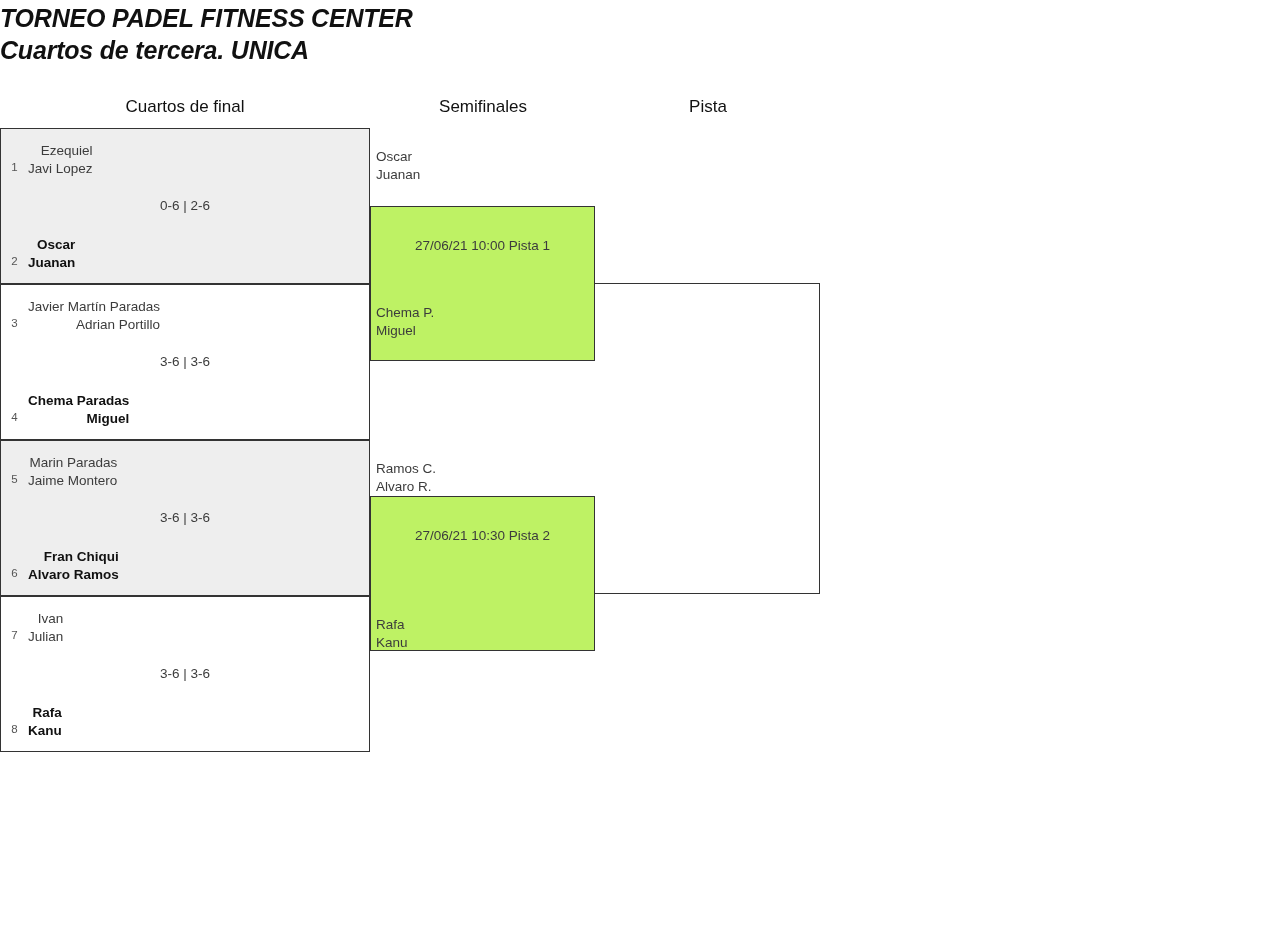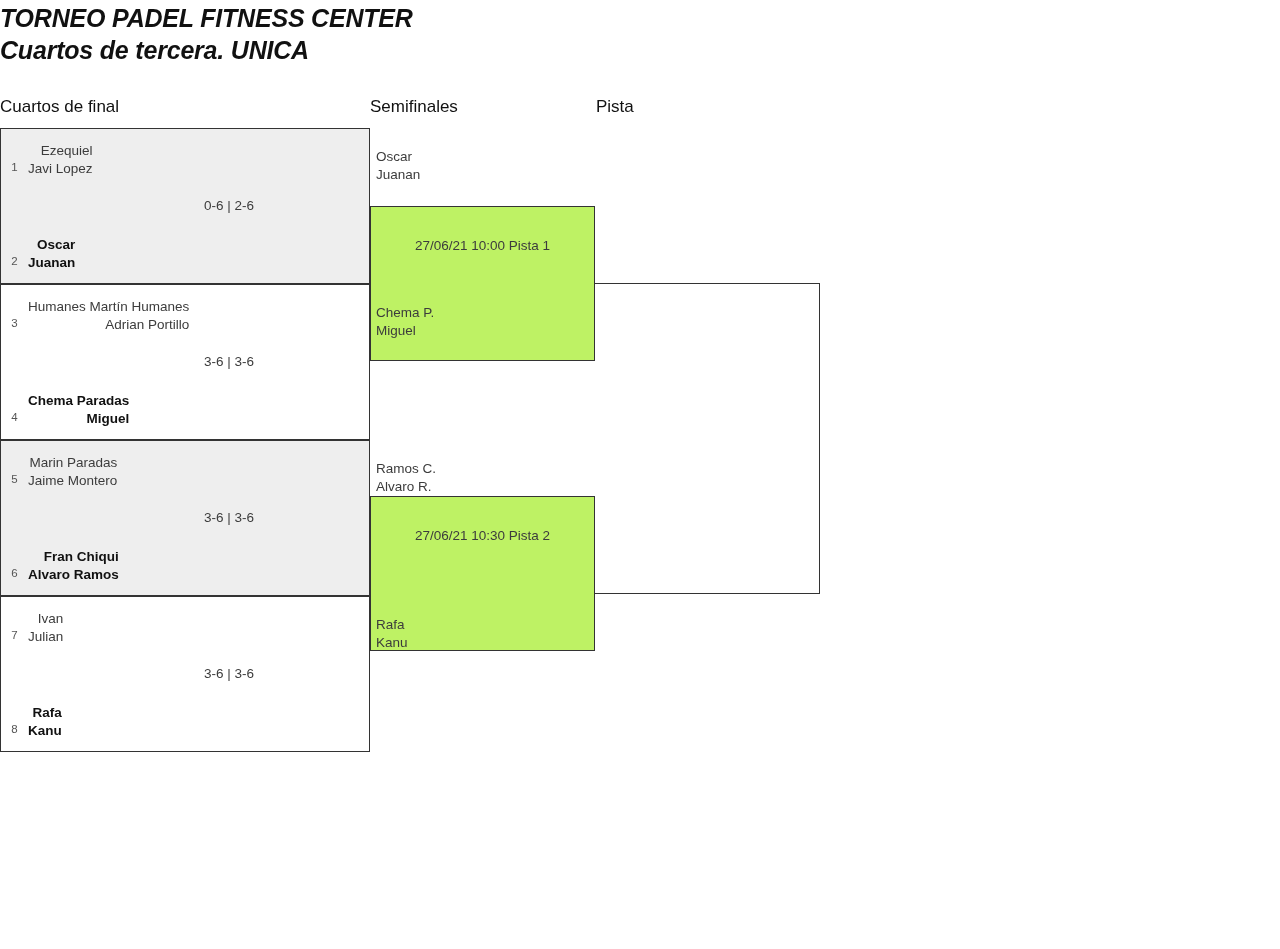--- a/index.html
+++ b/index.html
@@ -64,20 +64,21 @@
     color: #78bc27;
     line-height: 64px;
   }
 
   
   .round-header {
     position: absolute;
     font-size: 17px;
     font-weight: 400;
     color: #111111;
+    text-align: center;
     line-height: 22px;
     white-space: nowrap;
   }
   .rh-qf { left: 0px;   top: 96px; width: 370px; }
   .rh-sf { left: 370px; top: 96px; width: 226px; }
   .rh-f  { left: 596px; top: 96px; width: 224px; }
 
   
   .qf-block {
     position: absolute;
@@ -128,21 +129,20 @@
 
   .qf-score {
     position: absolute;
     left: 0;
     top: 68px;
     width: 100%;
     text-align: center;
     font-size: 13.5px;
     color: #3c3c3c;
     line-height: 18px;
-    margin-left: 44px;
   }
 
   
   .sf-box {
     position: absolute;
     left: 370px;
     width: 225px;
     border: 1px solid #333333;
     background: #bef264;
   }
@@ -247,21 +247,21 @@
         <div class="names winner">Oscar</div>
         <div class="names winner">Juanan</div>
       </div>
     </div>
   </div>
 
   <div class="qf-block qf-2">
     <div class="team top">
       <div class="seed">3</div>
       <div>
-        <div class="names">Humanes Martín Humanes</div>
+        <div class="names">Javier Martín Paradas</div>
         <div class="names">Adrian Portillo</div>
       </div>
     </div>
     <div class="qf-score">3-6 | 3-6</div>
     <div class="team bottom">
       <div class="seed">4</div>
       <div>
         <div class="names winner">Chema Paradas</div>
         <div class="names winner">Miguel</div>
       </div>

